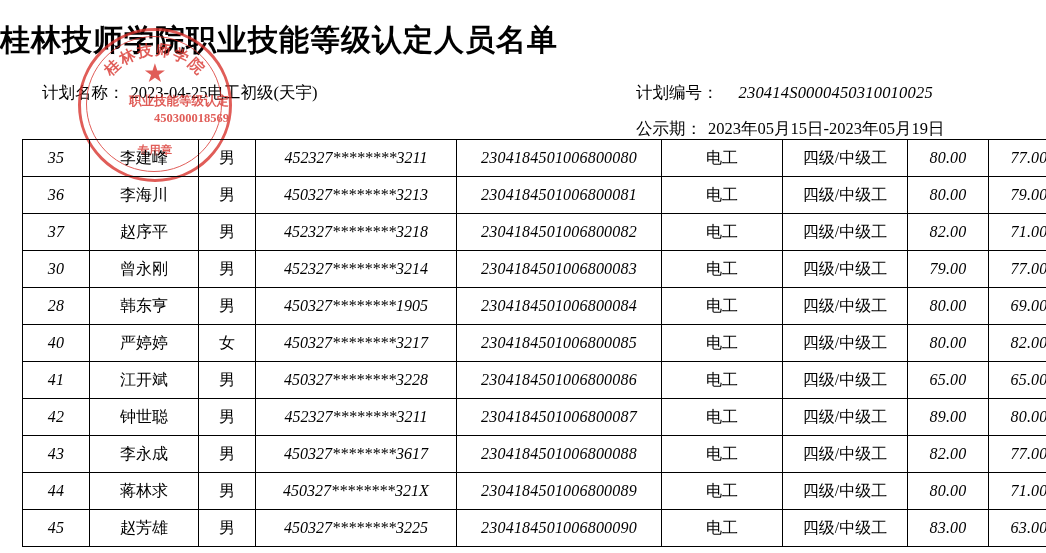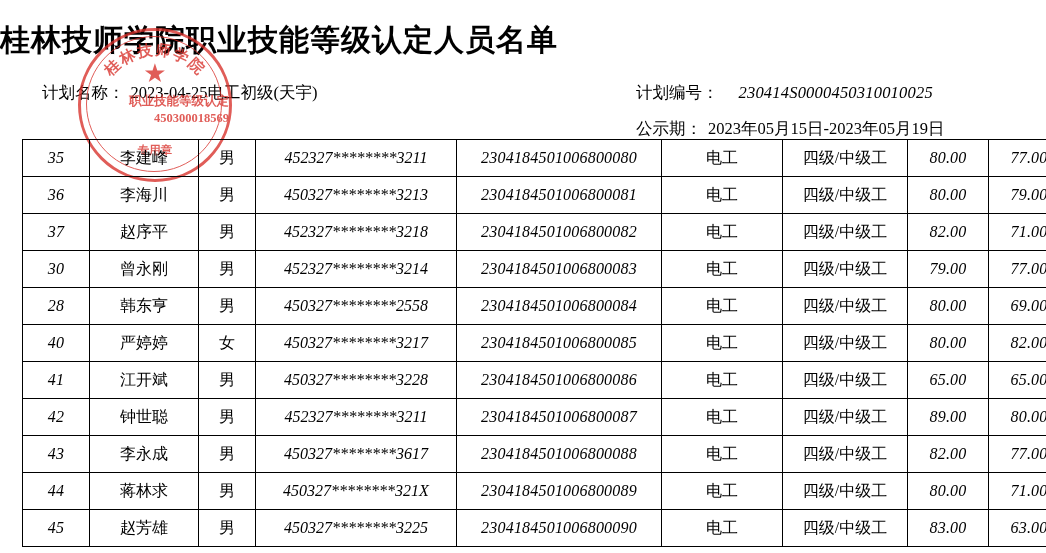--- a/index.html
+++ b/index.html
@@ -230,21 +230,21 @@
             <td class="c-cert num">2304184501006800083</td>
             <td class="c-occ">电工</td>
             <td class="c-level">四级/中级工</td>
             <td class="c-score1 num">79.00</td>
             <td class="c-score2 num">77.00</td>
           </tr>
           <tr>
             <td class="c-seq num">28</td>
             <td class="c-name">韩东亨</td>
             <td class="c-gender">男</td>
-            <td class="c-id mono-id num">450327********2558</td>
+            <td class="c-id mono-id num">450327********1905</td>
             <td class="c-cert num">2304184501006800084</td>
             <td class="c-occ">电工</td>
             <td class="c-level">四级/中级工</td>
             <td class="c-score1 num">80.00</td>
             <td class="c-score2 num">69.00</td>
           </tr>
           <tr>
             <td class="c-seq num">40</td>
             <td class="c-name">严婷婷</td>
             <td class="c-gender">女</td>

